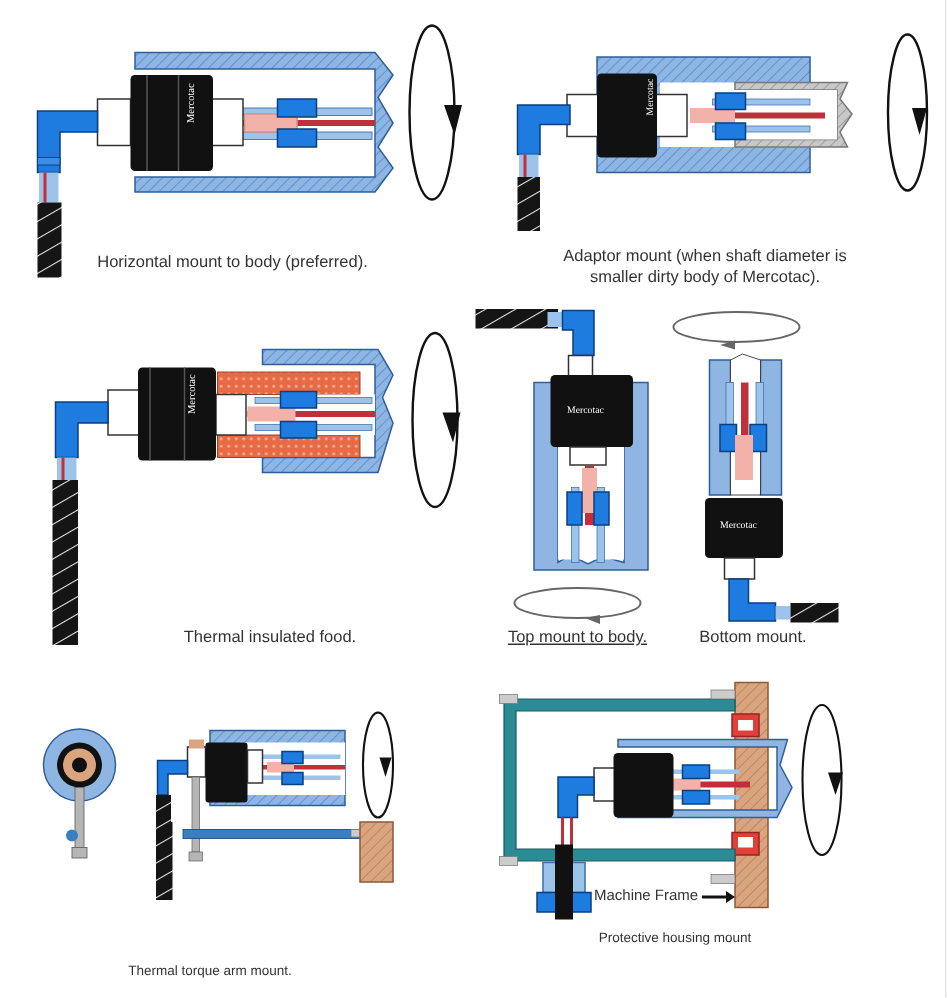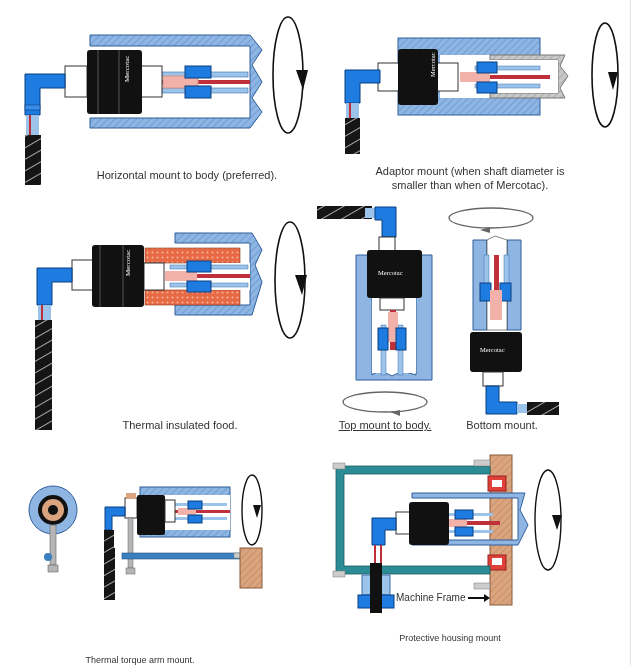--- a/index.html
+++ b/index.html
@@ -1,21 +1,21 @@
 <!DOCTYPE html>
 <html><head>
 <meta charset="utf-8">
 <style>
   html, body { margin: 0; padding: 0; background: #ffffff; }
   body { width: 631px; height: 665px; position: relative; overflow: hidden; font-family: "Liberation Sans", sans-serif; }
   .edge { position: absolute; left: 630px; top: 0; width: 1px; height: 665px; background: #e4e4e4; }
   svg.main { position: absolute; left: 0; top: 0; }
   .cap { position: absolute; color: #333; text-align: center; font-family: "Liberation Sans", sans-serif; white-space: nowrap; }
   .cap-lg { font-size: 11px; line-height: 14px; }
-  .cap-sm { font-size: 9px; line-height: 11px; margin-top: 13px; }
+  .cap-sm { font-size: 9px; line-height: 11px; }
 </style>
 </head>
 <body>
 
 <div class="edge"></div>
 
 <svg class="main" width="631" height="665" viewBox="0 0 631 665" xmlns="http://www.w3.org/2000/svg">
   <defs>
     <pattern id="hatch" width="5" height="5" patternUnits="userSpaceOnUse" patternTransform="rotate(45)">
       <rect width="5" height="5" fill="#8fb6e3"></rect>
@@ -249,24 +249,24 @@
       <line x1="468" y1="598" x2="484" y2="598" stroke="#111" stroke-width="2"></line>
       <path d="M484,594 L490,598 L484,602 Z" fill="#111"></path>
     </g>
     <g>
       <ellipse cx="548" cy="520" rx="13" ry="50" fill="none" stroke="#111" stroke-width="1.4" stroke-dasharray="250 30"></ellipse>
       <path d="M552,515 L557,530 L562,515 Z" fill="#111"></path>
     </g>
   </g>
 </svg>
 
-<div class="cap cap-lg" style="left:60px; top:168px; width:190px;margin-left:32px;">Horizontal mount to body (preferred).</div>
+<div class="cap cap-lg" style="left:60px; top:168px; width:190px;">Horizontal mount to body (preferred).</div>
 <div class="cap cap-lg" style="left:360px; top:164px; width:220px;">
   <div>Adaptor mount (when shaft diameter is</div>
-  <div>smaller than when of Mercotac).</div>
+  <div>smaller dirty body of Mercotac).</div>
 </div>
 <div class="cap cap-lg" style="left:100px; top:418px; width:160px;">Thermal insulated food.</div>
 <div class="cap cap-lg" style="left:335px; top:418px; width:100px;text-decoration:underline;">Top mount to body.</div>
 <div class="cap cap-lg" style="left:462px; top:418px; width:80px;">Bottom mount.</div>
 <div class="cap cap-sm" style="left:70px; top:642px; width:140px;">Thermal torque arm mount.</div>
 <div class="cap cap-lg" style="left:396px; top:591px; width:75px; font-size:10px; text-align:left;">Machine Frame</div>
 <div class="cap cap-sm" style="left:330px; top:620px; width:240px;">
   <div>Protective housing mount</div>
 </div>
 

